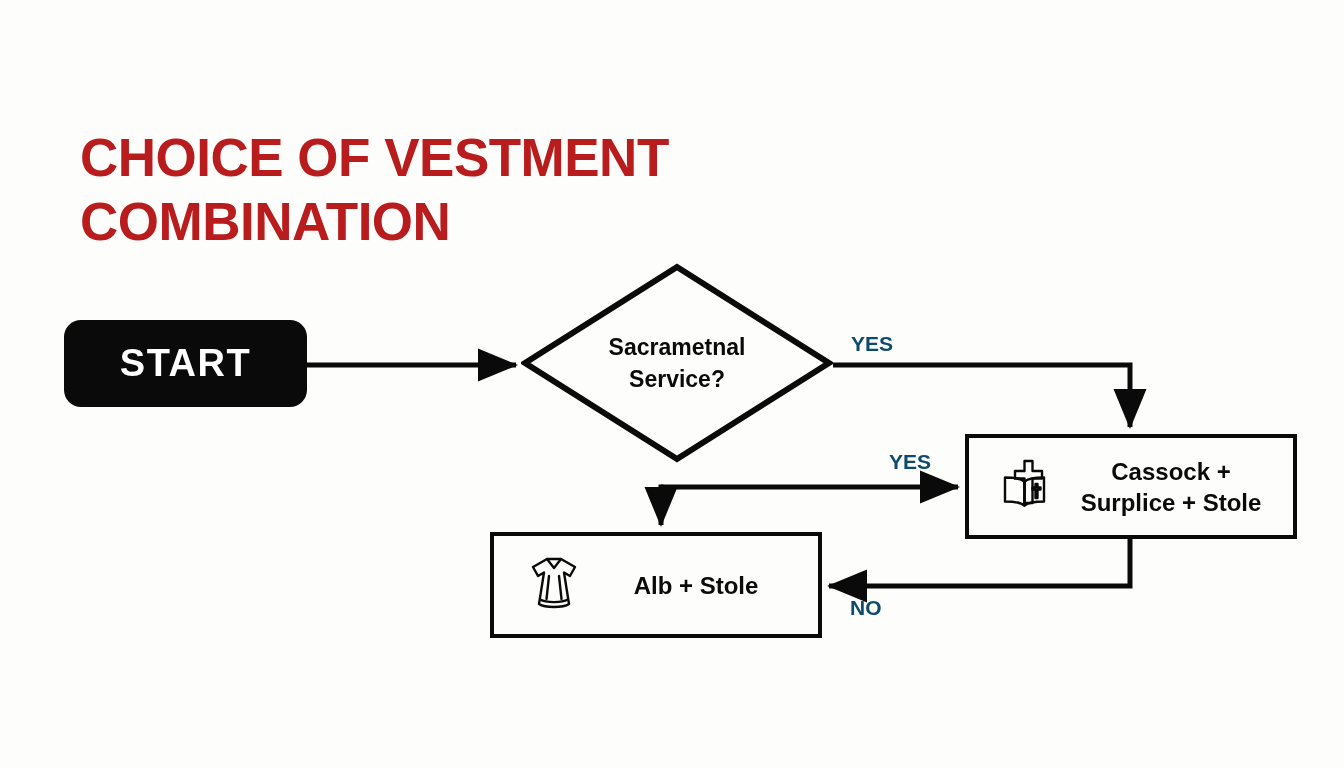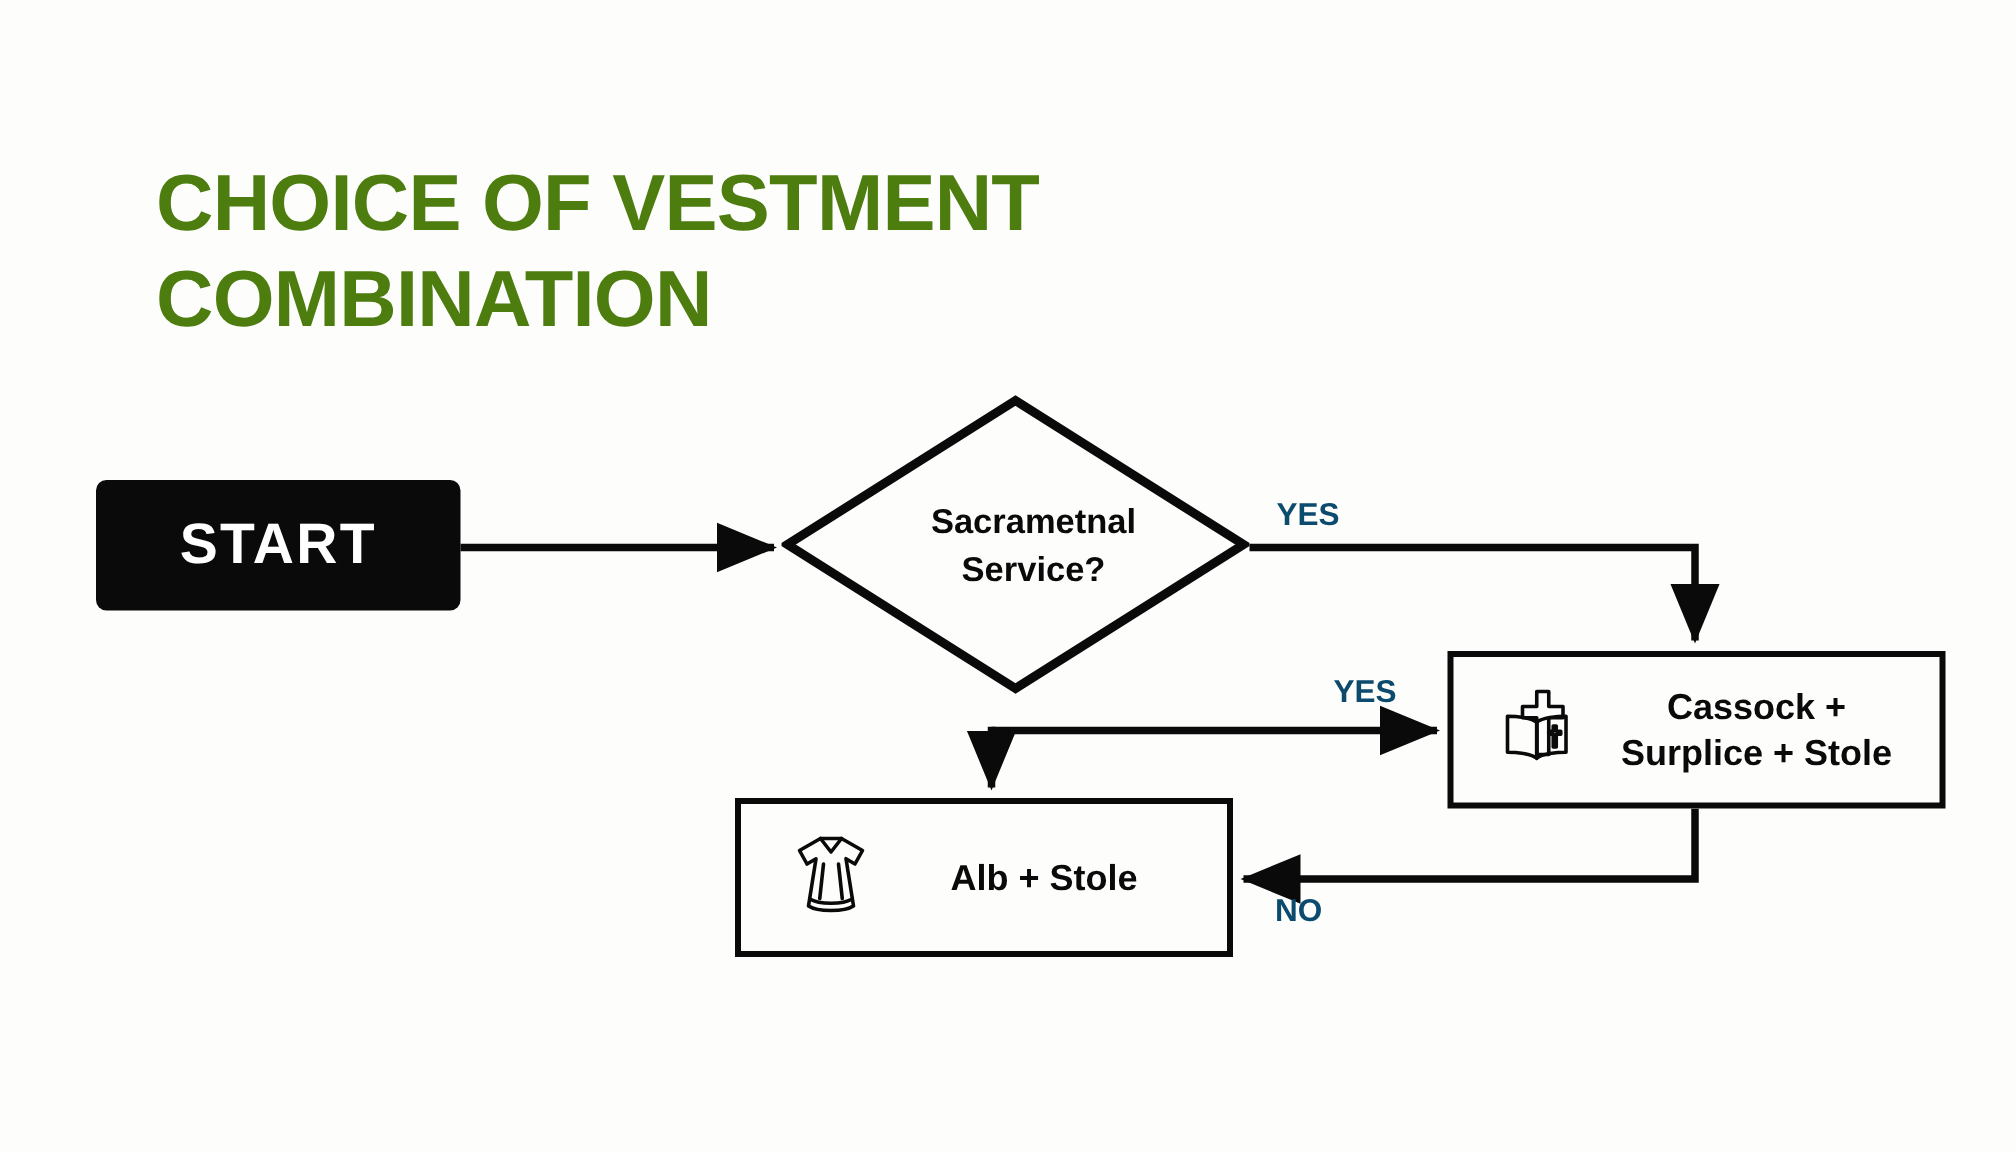--- a/index.html
+++ b/index.html
@@ -18,29 +18,28 @@
     position: relative;
     width: 1344px;
     height: 768px;
     background: #fdfdfc;
   }
 
   
   .title {
     position: absolute;
     left: 80px;
-    top: 104px;
+    top: 126px;
     width: 760px;
     font-size: 53px;
     line-height: 64px;
     font-weight: bold;
     letter-spacing: -0.5px;
-    color: #4d7c0f;
+    color: #b91c1c;
     white-space: pre-line;
-    margin-left: 24px;
   }
 
   
   .edges {
     position: absolute;
     left: 0;
     top: 0;
     width: 1344px;
     height: 768px;
   }
@@ -50,21 +49,21 @@
     position: absolute;
     box-sizing: border-box;
   }
 
   .start-node {
     left: 64px;
     top: 320px;
     width: 243px;
     height: 87px;
     background: #0a0a0a;
-    border-radius: 7px;
+    border-radius: 17px;
     display: flex;
     align-items: center;
     justify-content: center;
   }
   .start-label {
     color: #ffffff;
     font-size: 38px;
     font-weight: bold;
     letter-spacing: 1.5px;
   }
@@ -75,21 +74,21 @@
     width: 312px;
     height: 200px;
   }
   .decision-node svg {
     position: absolute;
     left: 0;
     top: 0;
   }
   .decision-label {
     position: absolute;
-    left: 12px;
+    left: 0;
     top: 0;
     width: 312px;
     height: 200px;
     display: flex;
     flex-direction: column;
     align-items: center;
     justify-content: center;
     font-size: 23px;
     line-height: 32px;
     font-weight: bold;

